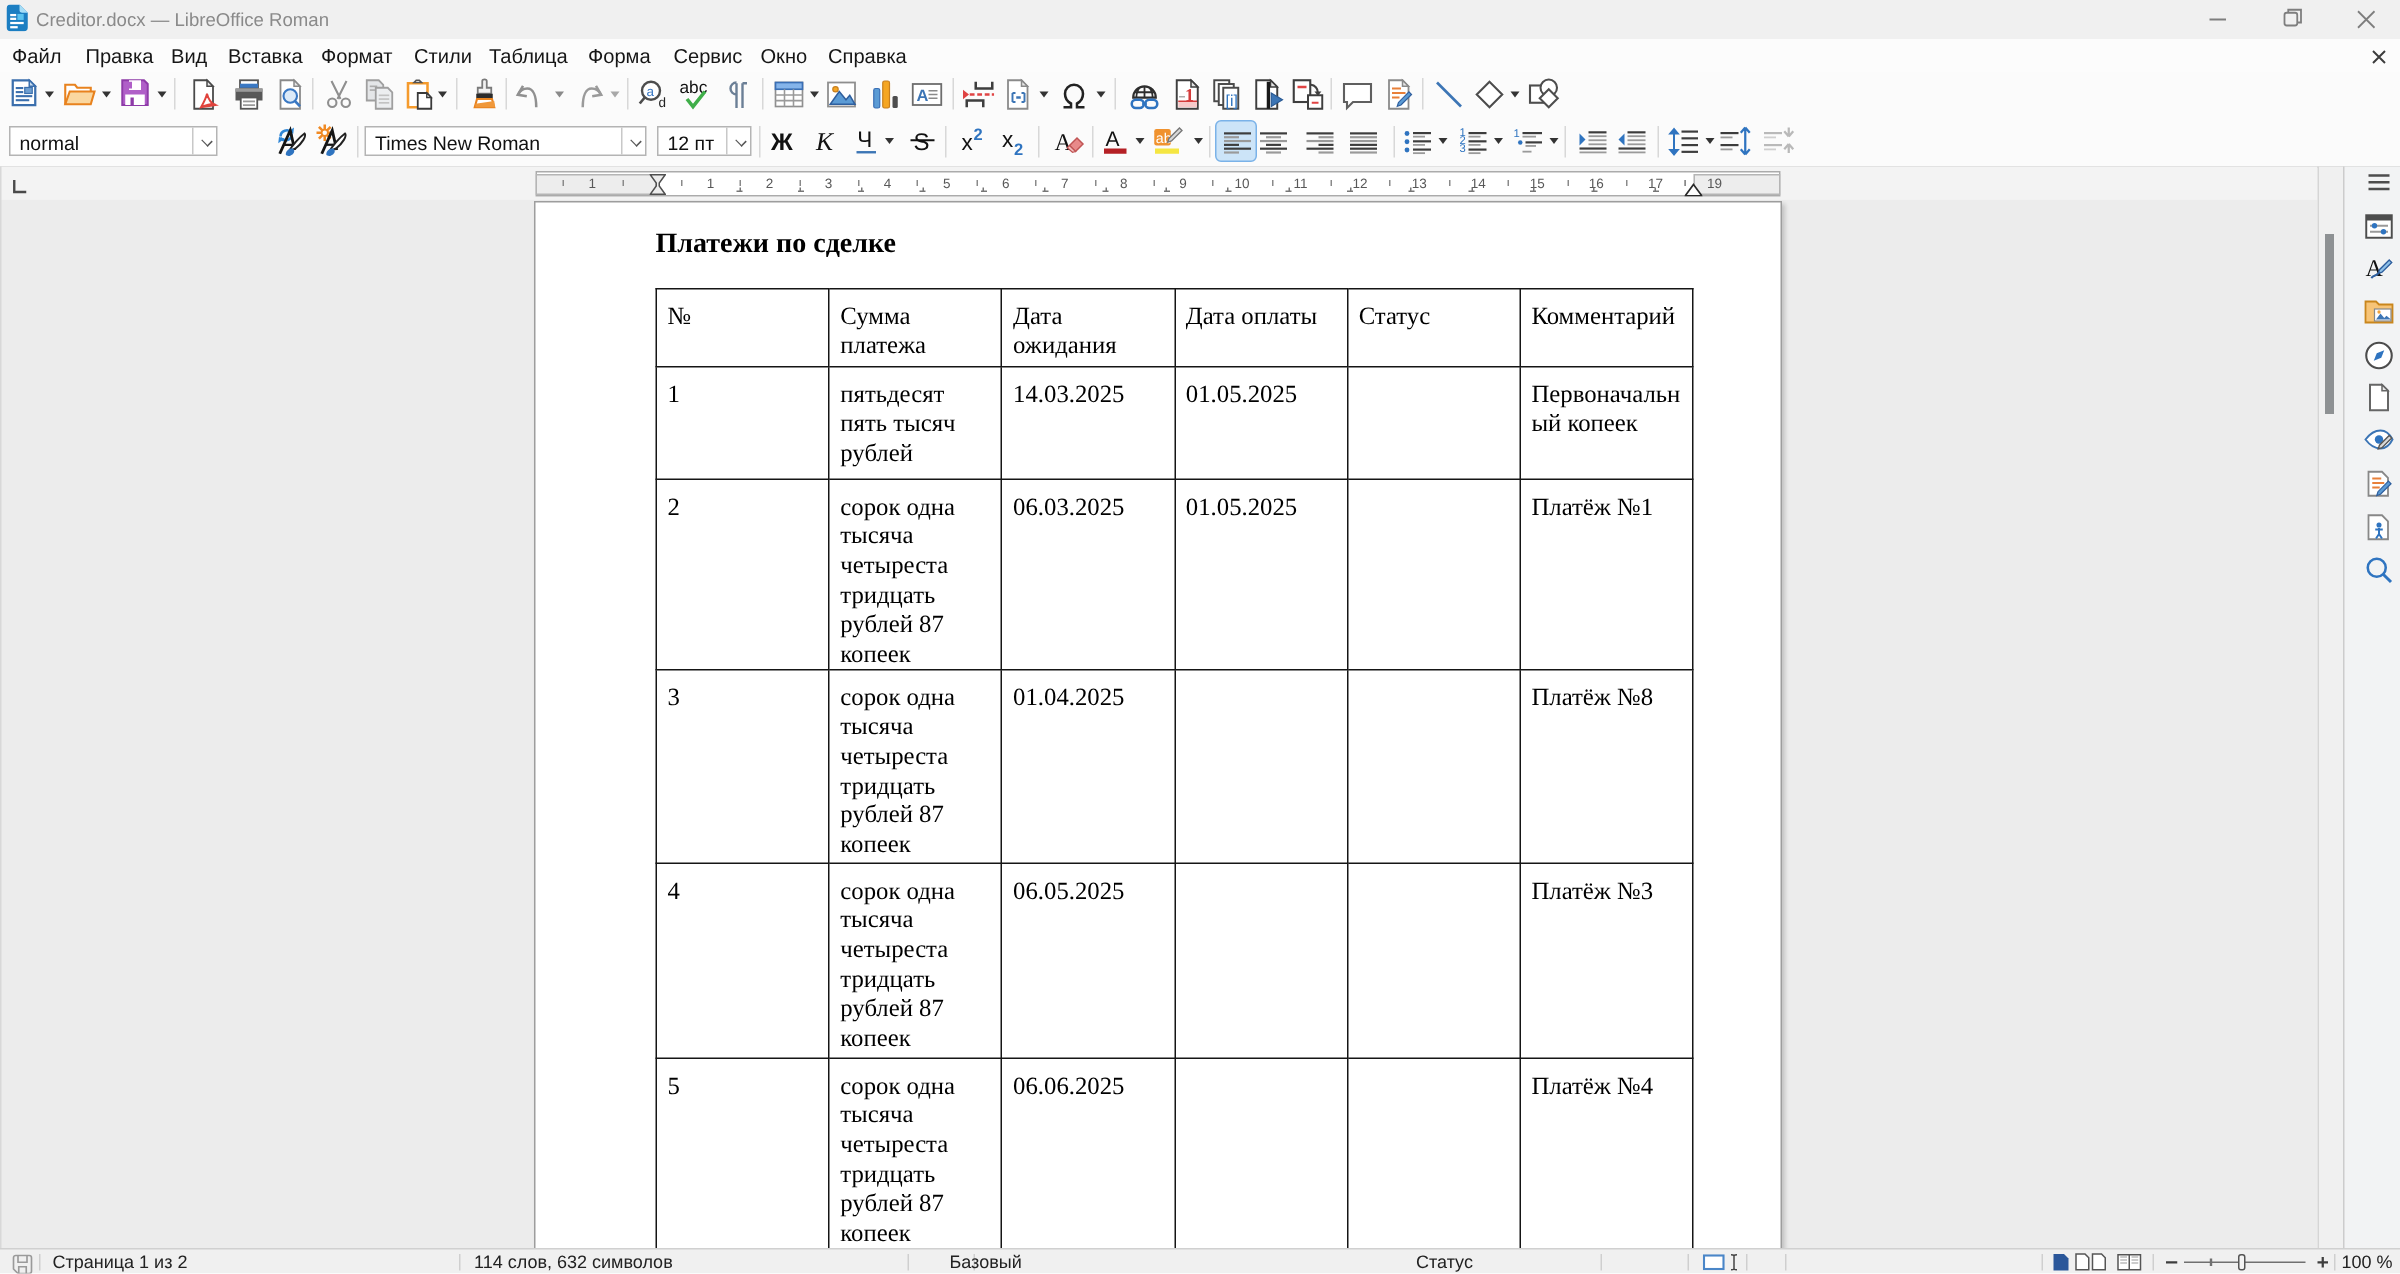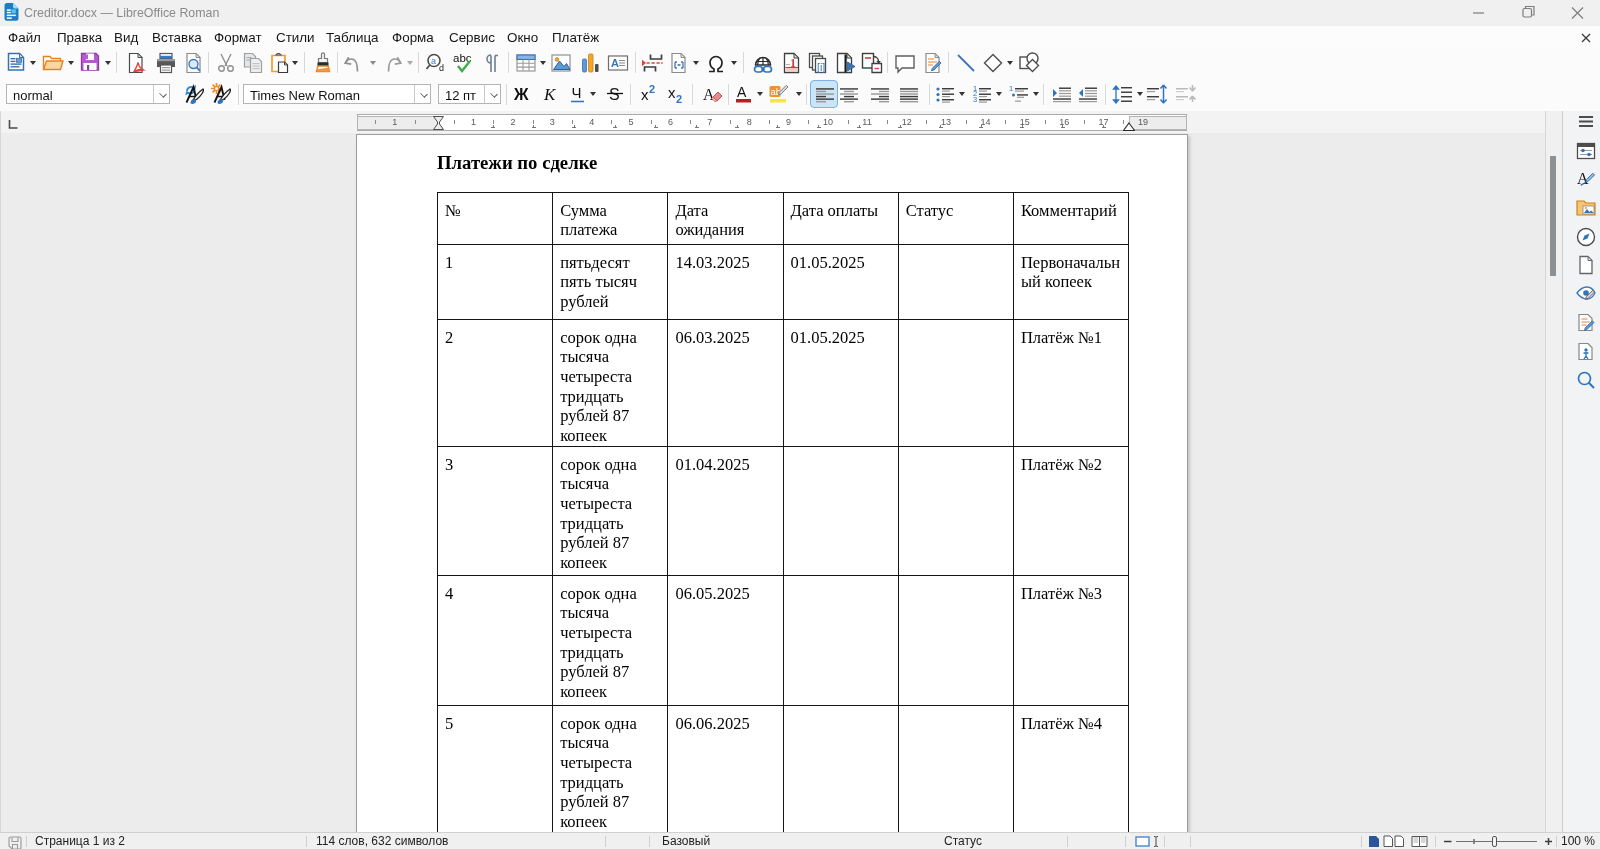--- a/index.html
+++ b/index.html
@@ -69,21 +69,21 @@
   <div class="mi" style="left:8px">Файл</div>
   <div class="mi" style="left:57px">Правка</div>
   <div class="mi" style="left:114px">Вид</div>
   <div class="mi" style="left:152px">Вставка</div>
   <div class="mi" style="left:214px">Формат</div>
   <div class="mi" style="left:276px">Стили</div>
   <div class="mi" style="left:326px">Таблица</div>
   <div class="mi" style="left:392px">Форма</div>
   <div class="mi" style="left:449px">Сервис</div>
   <div class="mi" style="left:507px">Окно</div>
-  <div class="mi" style="left:552px">Платёж</div>
+  <div class="mi" style="left:552px">Справка</div>
   <svg class="abs" style="left:1580px;top:6px" width="12" height="12" viewBox="0 0 12 12">
     <path d="M2 2 l8 8 M10 2 l-8 8" stroke="#3c3c3c" stroke-width="1.3"></path>
   </svg>
 </div>
 
 <div class="abs" id="tb1">
     <div style="position: absolute; left: 7px; top: 3px; width: 24px; height: 24px;"><svg width="24" height="24" viewBox="0 0 24 24">
         <path d="M1.5 2.5 h11 l4 4 v12.5 h-15 z" fill="#fff" stroke="#3b6fad" stroke-width="1.5"></path>
         <path d="M12.5 2.5 l4 4 h-4 z" fill="#c8dcf0" stroke="#3b6fad" stroke-width="1"></path>
         <rect x="3.5" y="7" width="5" height="1.4" fill="#3b6fad"></rect>
@@ -276,21 +276,21 @@
       </svg></div>
     <div class="dar" style="left: 1007px; top: 13px;"></div>
     <div style="position: absolute; left: 1018px; top: 3px; width: 24px; height: 24px;"><svg width="24" height="24" viewBox="0 0 24 24">
         <rect x="2" y="6" width="11.5" height="11.5" fill="#fff" stroke="#4d4d4d" stroke-width="1.4"></rect>
         <circle cx="14.5" cy="7.5" r="5.5" fill="#fff" stroke="#4d4d4d" stroke-width="1.4"></circle>
         <path d="M14.5 8.5 L20.5 14.5 L14.5 20.5 L8.5 14.5 z" fill="#fff" stroke="#4d4d4d" stroke-width="1.4"></path>
       </svg></div>
   </div>
 
 <div class="abs" id="tb2">
-  <div class="cbox" style="left:6px;width:164px">
+  <div class="cbox" style="left:6px;width:139px">
       <span class="t">normal</span>
     <span class="cbx-btn">
         <span class="chev"></span>
       </span>
     </div>
   <div class="cbox" style="left:243px;width:188px">
       <span class="t">Times New Roman</span>
     <span class="cbx-btn">
         <span class="chev"></span>
       </span>
@@ -590,21 +590,21 @@
             <td>01.05.2025</td>
             <td></td>
             <td>Платёж №1</td>
           </tr>
       <tr style="height:129px">
             <td>3</td>
             <td>сорок одна тысяча четыреста тридцать рублей 87 копеек</td>
             <td>01.04.2025</td>
             <td></td>
             <td></td>
-            <td>Платёж №2</td>
+            <td>Платёж №8</td>
           </tr>
       <tr style="height:130px">
             <td>4</td>
             <td>сорок одна тысяча четыреста тридцать рублей 87 копеек</td>
             <td>06.05.2025</td>
             <td></td>
             <td></td>
             <td>Платёж №3</td>
           </tr>
       <tr style="height:130px">
@@ -685,21 +685,21 @@
     <path d="M4 1.2 v4.3 h6 v-4.3" fill="none" stroke="#9a9a9a" stroke-width="1.1"></path>
     <path d="M4.5 13 v-4.5 h5 V13" fill="none" stroke="#9a9a9a" stroke-width="1.1"></path>
   </svg>
   <div class="abs" style="left:26px;top:3px;width:1px;height:11px;background:#cfcfcf"></div>
   <div class="abs" style="left:306px;top:3px;width:1px;height:11px;background:#cfcfcf"></div>
   <div class="abs" style="left:605px;top:3px;width:1px;height:11px;background:#cfcfcf"></div>
   <div class="abs" style="left:649px;top:3px;width:1px;height:11px;background:#cfcfcf"></div>
   <div class="abs" style="left:1067px;top:3px;width:1px;height:11px;background:#cfcfcf"></div>
   <div class="st" style="left:35px">Страница 1 из 2</div>
   <div class="st" style="left:316px">114 слов, 632 символов</div>
-  <div class="st" style="left:662px">Базовый</div>
+  <div class="st" style="left:633px">Базовый</div>
   <div class="st" style="left:944px">Статус</div>
   <svg class="abs" style="left:1135px;top:2px" width="28" height="13" viewBox="0 0 28 13">
     <rect x="1" y="2" width="13" height="9" fill="#fff" stroke="#4a86c8" stroke-width="1.4"></rect>
     <path d="M19 1.5 c1.5 0 2 .5 2 .5 c0 0 .5 -.5 2 -.5 M21 2 v9 M19 11.5 c1.5 0 2 -.5 2 -.5 c0 0 .5 .5 2 .5" fill="none" stroke="#444" stroke-width="1"></path>
   </svg>
   <svg class="abs" style="left:1368px;top:2px" width="62" height="13" viewBox="0 0 62 13">
     <path d="M1 1 h7 l3 3 v8 h-10 z" fill="#2b579a"></path>
     <path d="M16 1 h6 l2.5 2.5 v8 h-8.5 z M27 1 h6 l2.5 2.5 v8 h-8.5 z" fill="#fff" stroke="#555" stroke-width="1"></path>
     <path d="M44 1.5 h7.5 v10 h-7.5 z M51.5 1.5 h7.5 v10 h-7.5 z" fill="#fff" stroke="#555" stroke-width="1"></path>
     <path d="M45.5 3 h4.5 M45.5 5 h4.5 M45.5 7 h4.5 M53 3 h4.5 M53 5 h4.5 M53 7 h4.5" stroke="#999" stroke-width=".8"></path>

